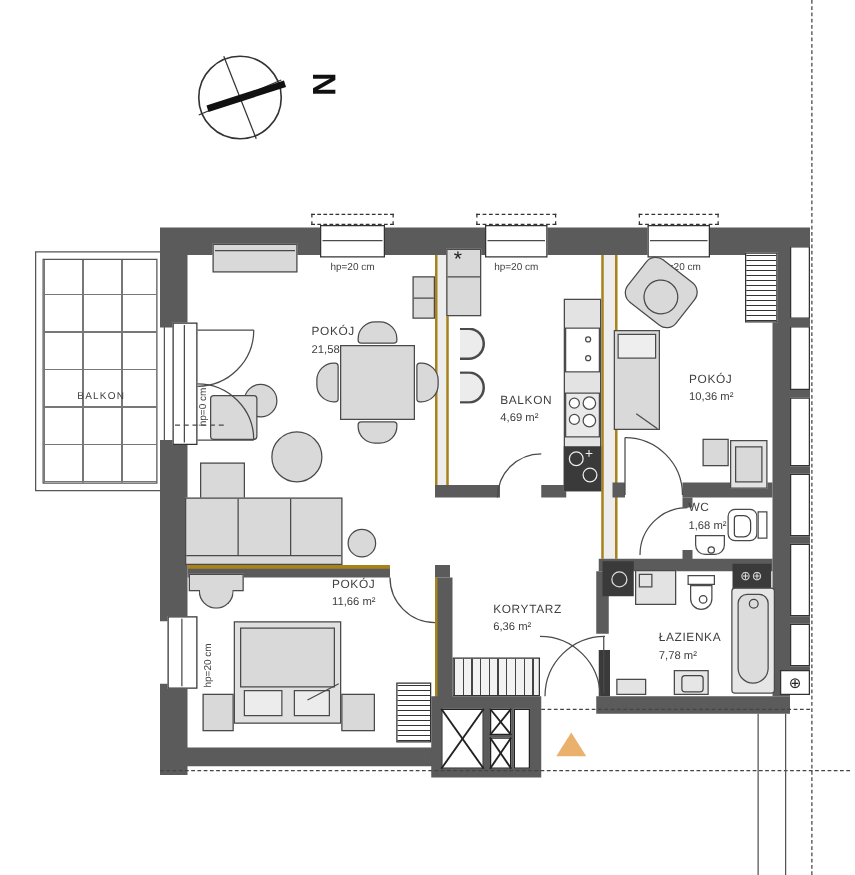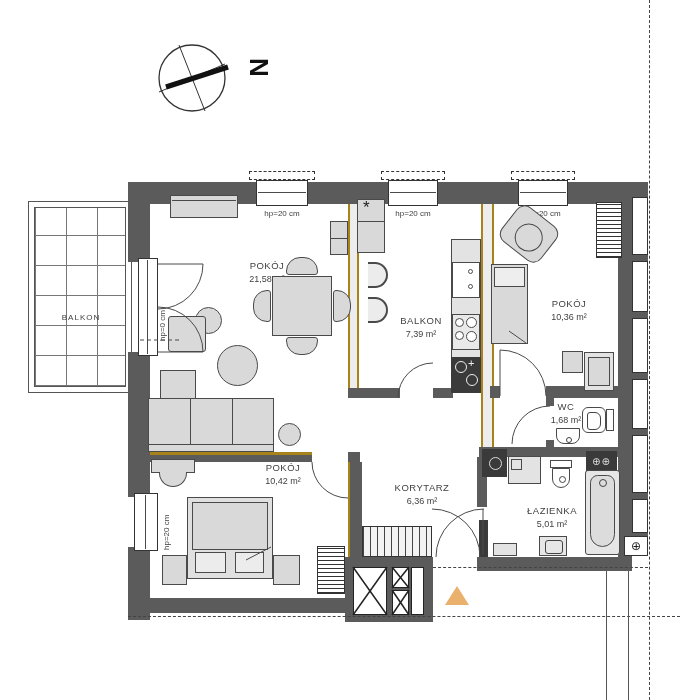--- a/index.html
+++ b/index.html
@@ -5,21 +5,21 @@
   html,body{margin:0;padding:0;background:#fff;}
   #plan{position:relative;width:684px;height:700px;background:#fff;overflow:hidden;
         font-family:"Liberation Sans","DejaVu Sans",sans-serif;color:#3f3f3f;}
   .abs{position:absolute;}
   .wall{position:absolute;background:var(--wall,#5b5b5b);}
   .pwall{position:absolute;background:#ededed;border-left:2px solid var(--wood,#a8831c);border-right:2px solid var(--wood,#a8831c);}
   .furn{position:absolute;background:var(--furn,#d9d9d9);border:1px solid var(--stroke,#4a4a4a);box-sizing:border-box;}
   .furnw{position:absolute;background:#fff;border:1px solid var(--stroke,#4a4a4a);box-sizing:border-box;}
   .dark{position:absolute;background:var(--fixture,#3a3a3a);box-sizing:border-box;}
   .circ{border-radius:50%;}
-  .lbl{position:absolute;text-align:center;transform:translateX(-50%);line-height:1.35;white-space:nowrap;}
+  .lbl{position:absolute;transform:translateX(-50%);line-height:1.35;white-space:nowrap;}
   .lbl .nm{font-size:9.5px;letter-spacing:.5px;}
   .lbl .ar{font-size:9px;}
   .hp{position:absolute;font-size:8px;transform:translateX(-50%);white-space:nowrap;}
   .hpv{position:absolute;font-size:8px;writing-mode:vertical-rl;transform:rotate(180deg);white-space:nowrap;}
   .win{position:absolute;background:#fff;border:1px solid #333;box-sizing:border-box;}
   .dash-h{position:absolute;border-top:1px dashed #444;height:0;}
   .dash-v{position:absolute;border-left:1px dashed #444;width:0;}
   .sline-v{position:absolute;border-left:1px solid #555;width:0;}
   .radiator{position:absolute;background:#fff;border:1px solid #333;box-sizing:border-box;
      background-image:repeating-linear-gradient(0deg,#333 0 1px,transparent 1px 4px);}
@@ -93,41 +93,41 @@
   <div class="win" style="left:134px;top:493px;width:24px;height:58px;"></div>
   <div class="inline-line" style="left:145px;top:495px;width:1px;height:54px;"></div>
   <div class="hpv" style="left:162px;top:498px;height:52px;">hp=20 cm</div>
 
   <div class="lbl" style="left:267px;top:260px;">
     <div class="nm">POKÓJ</div>
     <div class="ar">21,58 m²</div>
   </div>
   <div class="lbl" style="left:421px;top:315px;">
     <div class="nm">BALKON</div>
-    <div class="ar">7,39 m²</div>
+    <div class="ar">4,69 m²</div>
   </div>
   <div class="lbl" style="left:569px;top:298px;">
     <div class="nm">POKÓJ</div>
     <div class="ar">10,36 m²</div>
   </div>
   <div class="lbl" style="left:566px;top:401px;">
     <div class="nm">WC</div>
     <div class="ar">1,68 m²</div>
   </div>
   <div class="lbl" style="left:422px;top:462px;margin-top:20px;">
     <div class="nm">KORYTARZ</div>
     <div class="ar">6,36 m²</div>
   </div>
   <div class="lbl" style="left:552px;top:505px;">
     <div class="nm">ŁAZIENKA</div>
-    <div class="ar">5,01 m²</div>
+    <div class="ar">7,78 m²</div>
   </div>
   <div class="lbl" style="left:283px;top:462px;">
     <div class="nm">POKÓJ</div>
-    <div class="ar">10,42 m²</div>
+    <div class="ar">11,66 m²</div>
   </div>
 
   <div class="furn" style="left:170px;top:195px;width:68px;height:23px;"></div>
   <div class="inline-line" style="left:172px;top:200px;width:64px;height:1px;"></div>
   <div class="furn" style="left:330px;top:221px;width:18px;height:34px;"></div>
   <div class="inline-line" style="left:331px;top:238px;width:16px;height:1px;"></div>
 
   <div class="furn" style="left:286px;top:257px;width:32px;height:18px;border-radius:14px 14px 3px 3px;"></div>
   <div class="furn" style="left:286px;top:337px;width:32px;height:18px;border-radius:3px 3px 14px 14px;"></div>
   <div class="furn" style="left:253px;top:290px;width:18px;height:32px;border-radius:14px 3px 3px 14px;"></div>

